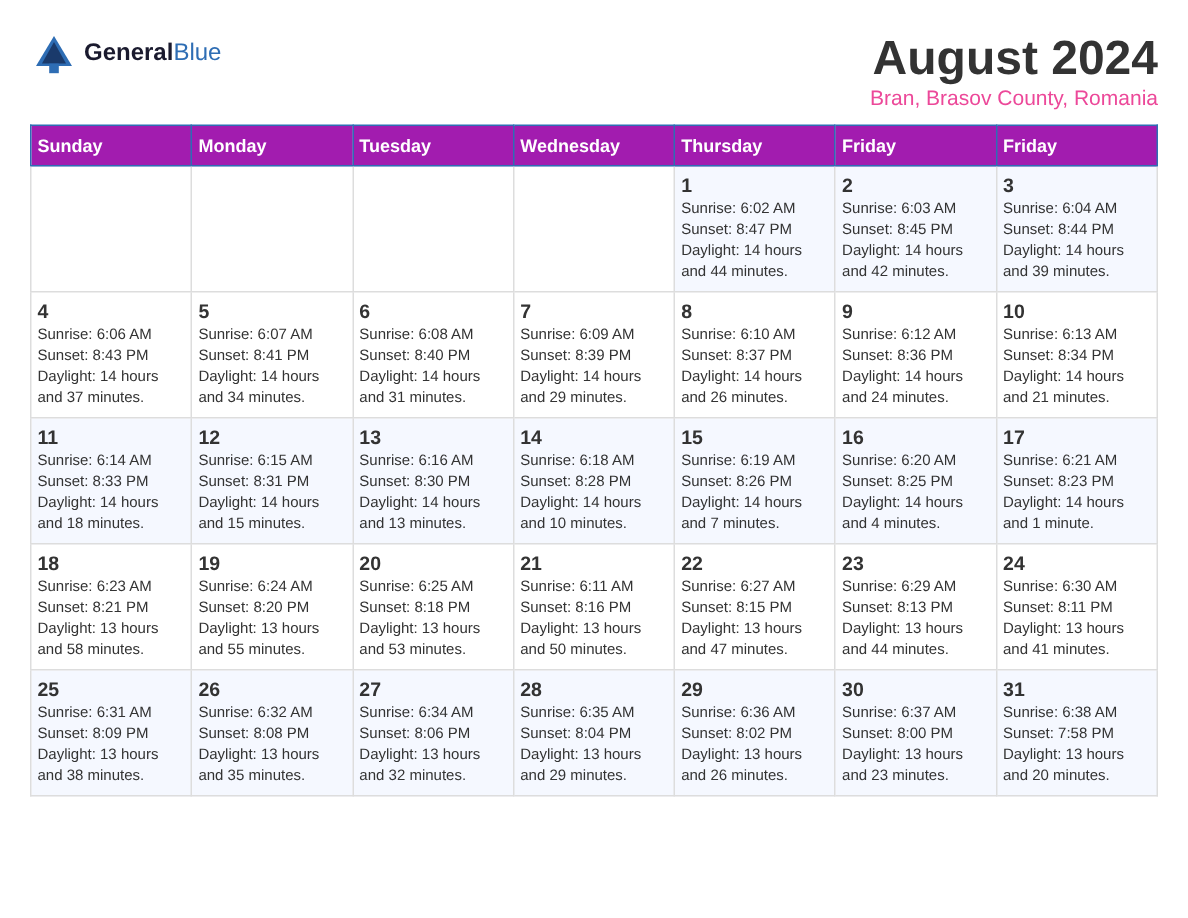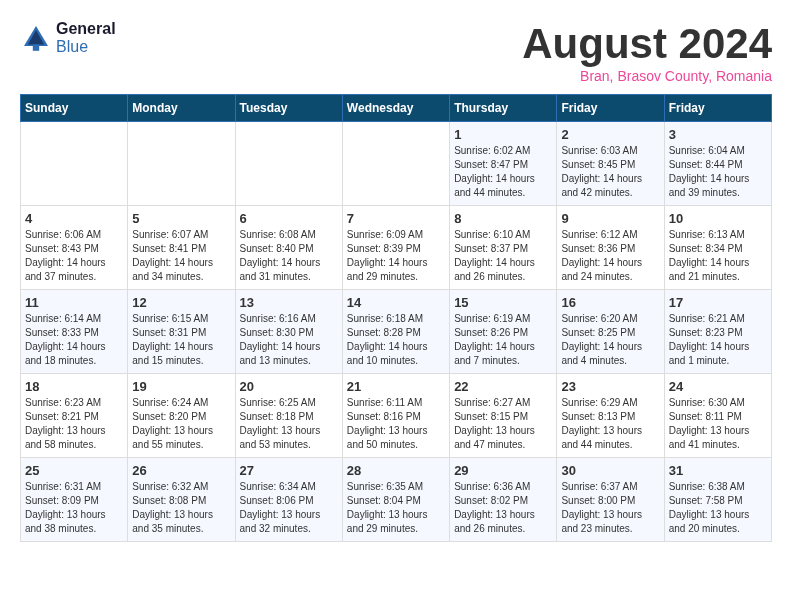--- a/index.html
+++ b/index.html
@@ -16,56 +16,56 @@
       align-items: flex-start;
       margin-bottom: 10px;
     }
     .logo {
       display: flex;
       align-items: center;
       gap: 4px;
     }
     .logo-text {
       display: flex;
-      flex-direction: column;
+      flex-direction: row;
       line-height: 1.1;
     }
     .logo-general {
       font-size: 16px;
       font-weight: bold;
       color: #1a1a2e;
     }
     .logo-blue {
       font-size: 16px;
       font-weight: normal;
       color: #2e6db4;
     }
     .logo-icon {
       width: 32px;
       height: 32px;
     }
     .title-section {
       text-align: right;
     }
     .month-year {
-      font-size: 42px;
+      font-size: 32px;
       font-weight: bold;
       color: #333;
     }
     .location {
       font-size: 14px;
       color: #ec4899;
     }
     table {
       width: 100%;
       border-collapse: collapse;
       table-layout: fixed;
     }
     thead tr {
-      background-color: #0c4a6e;
+      background-color: #a21caf;
     }
     thead th {
       color: #fff;
       font-size: 12px;
       font-weight: bold;
       padding: 6px 4px;
       text-align: left;
       border: 1px solid #2e6db4;
     }
     tbody tr {

